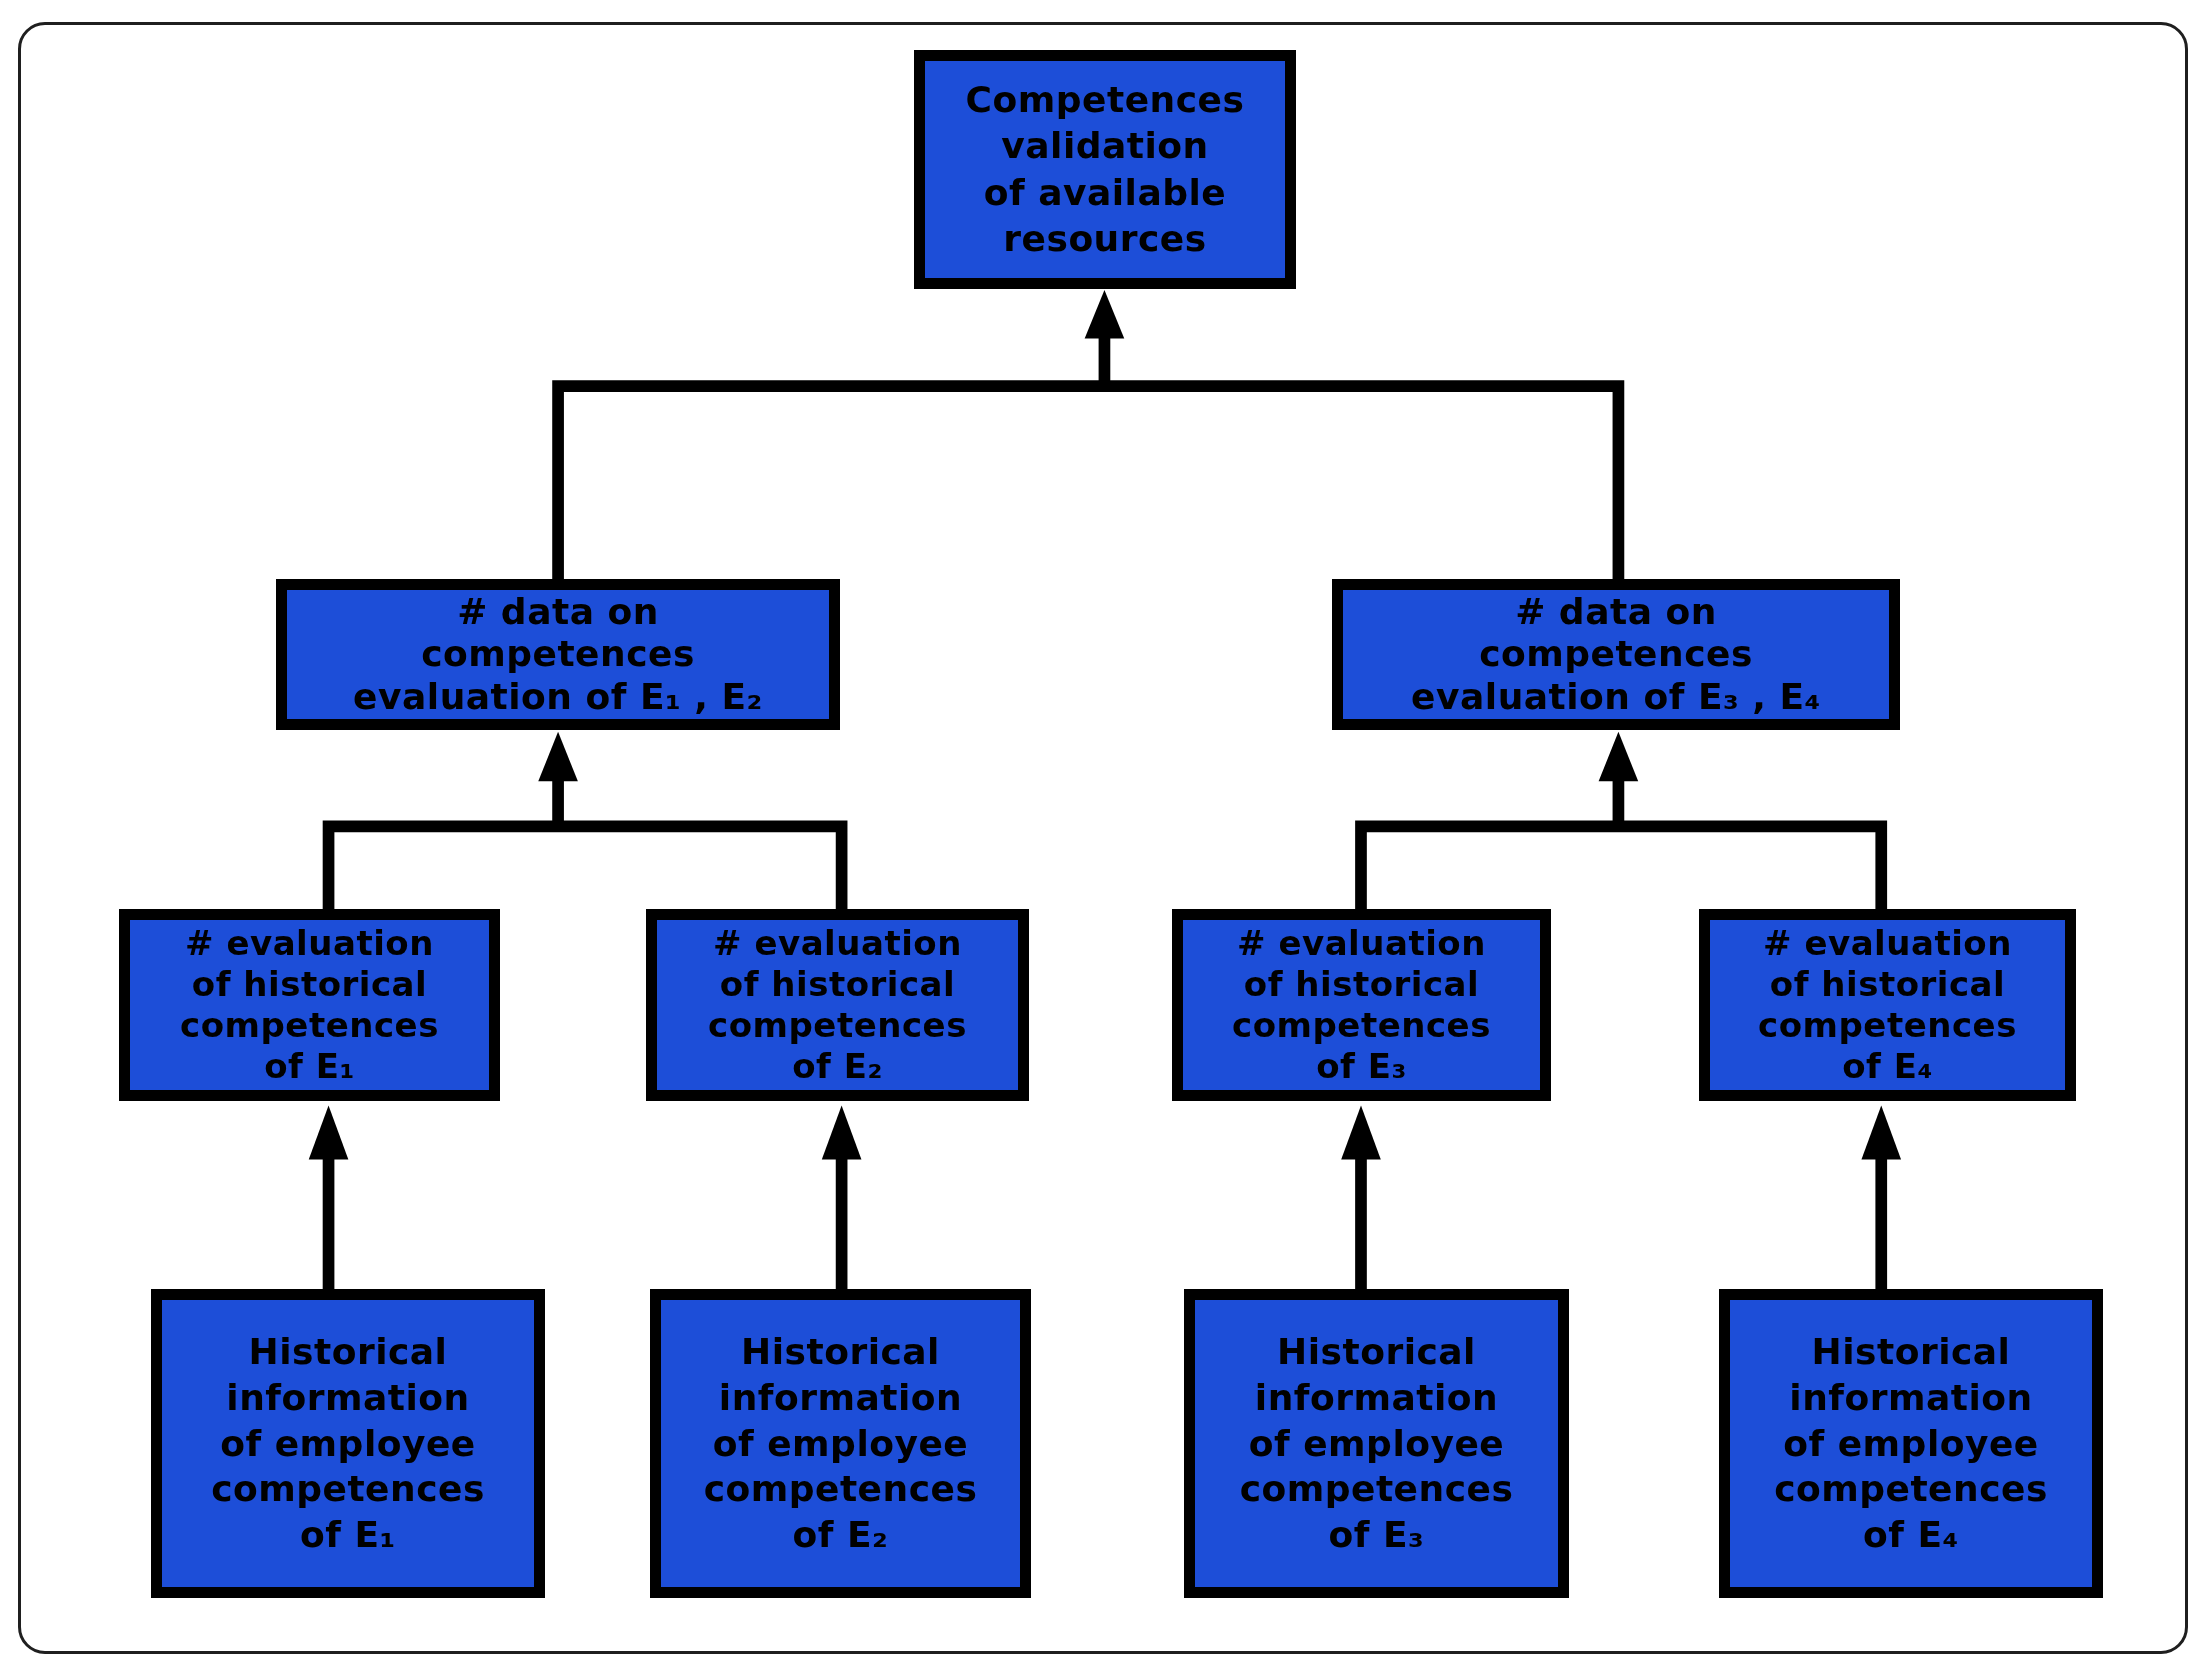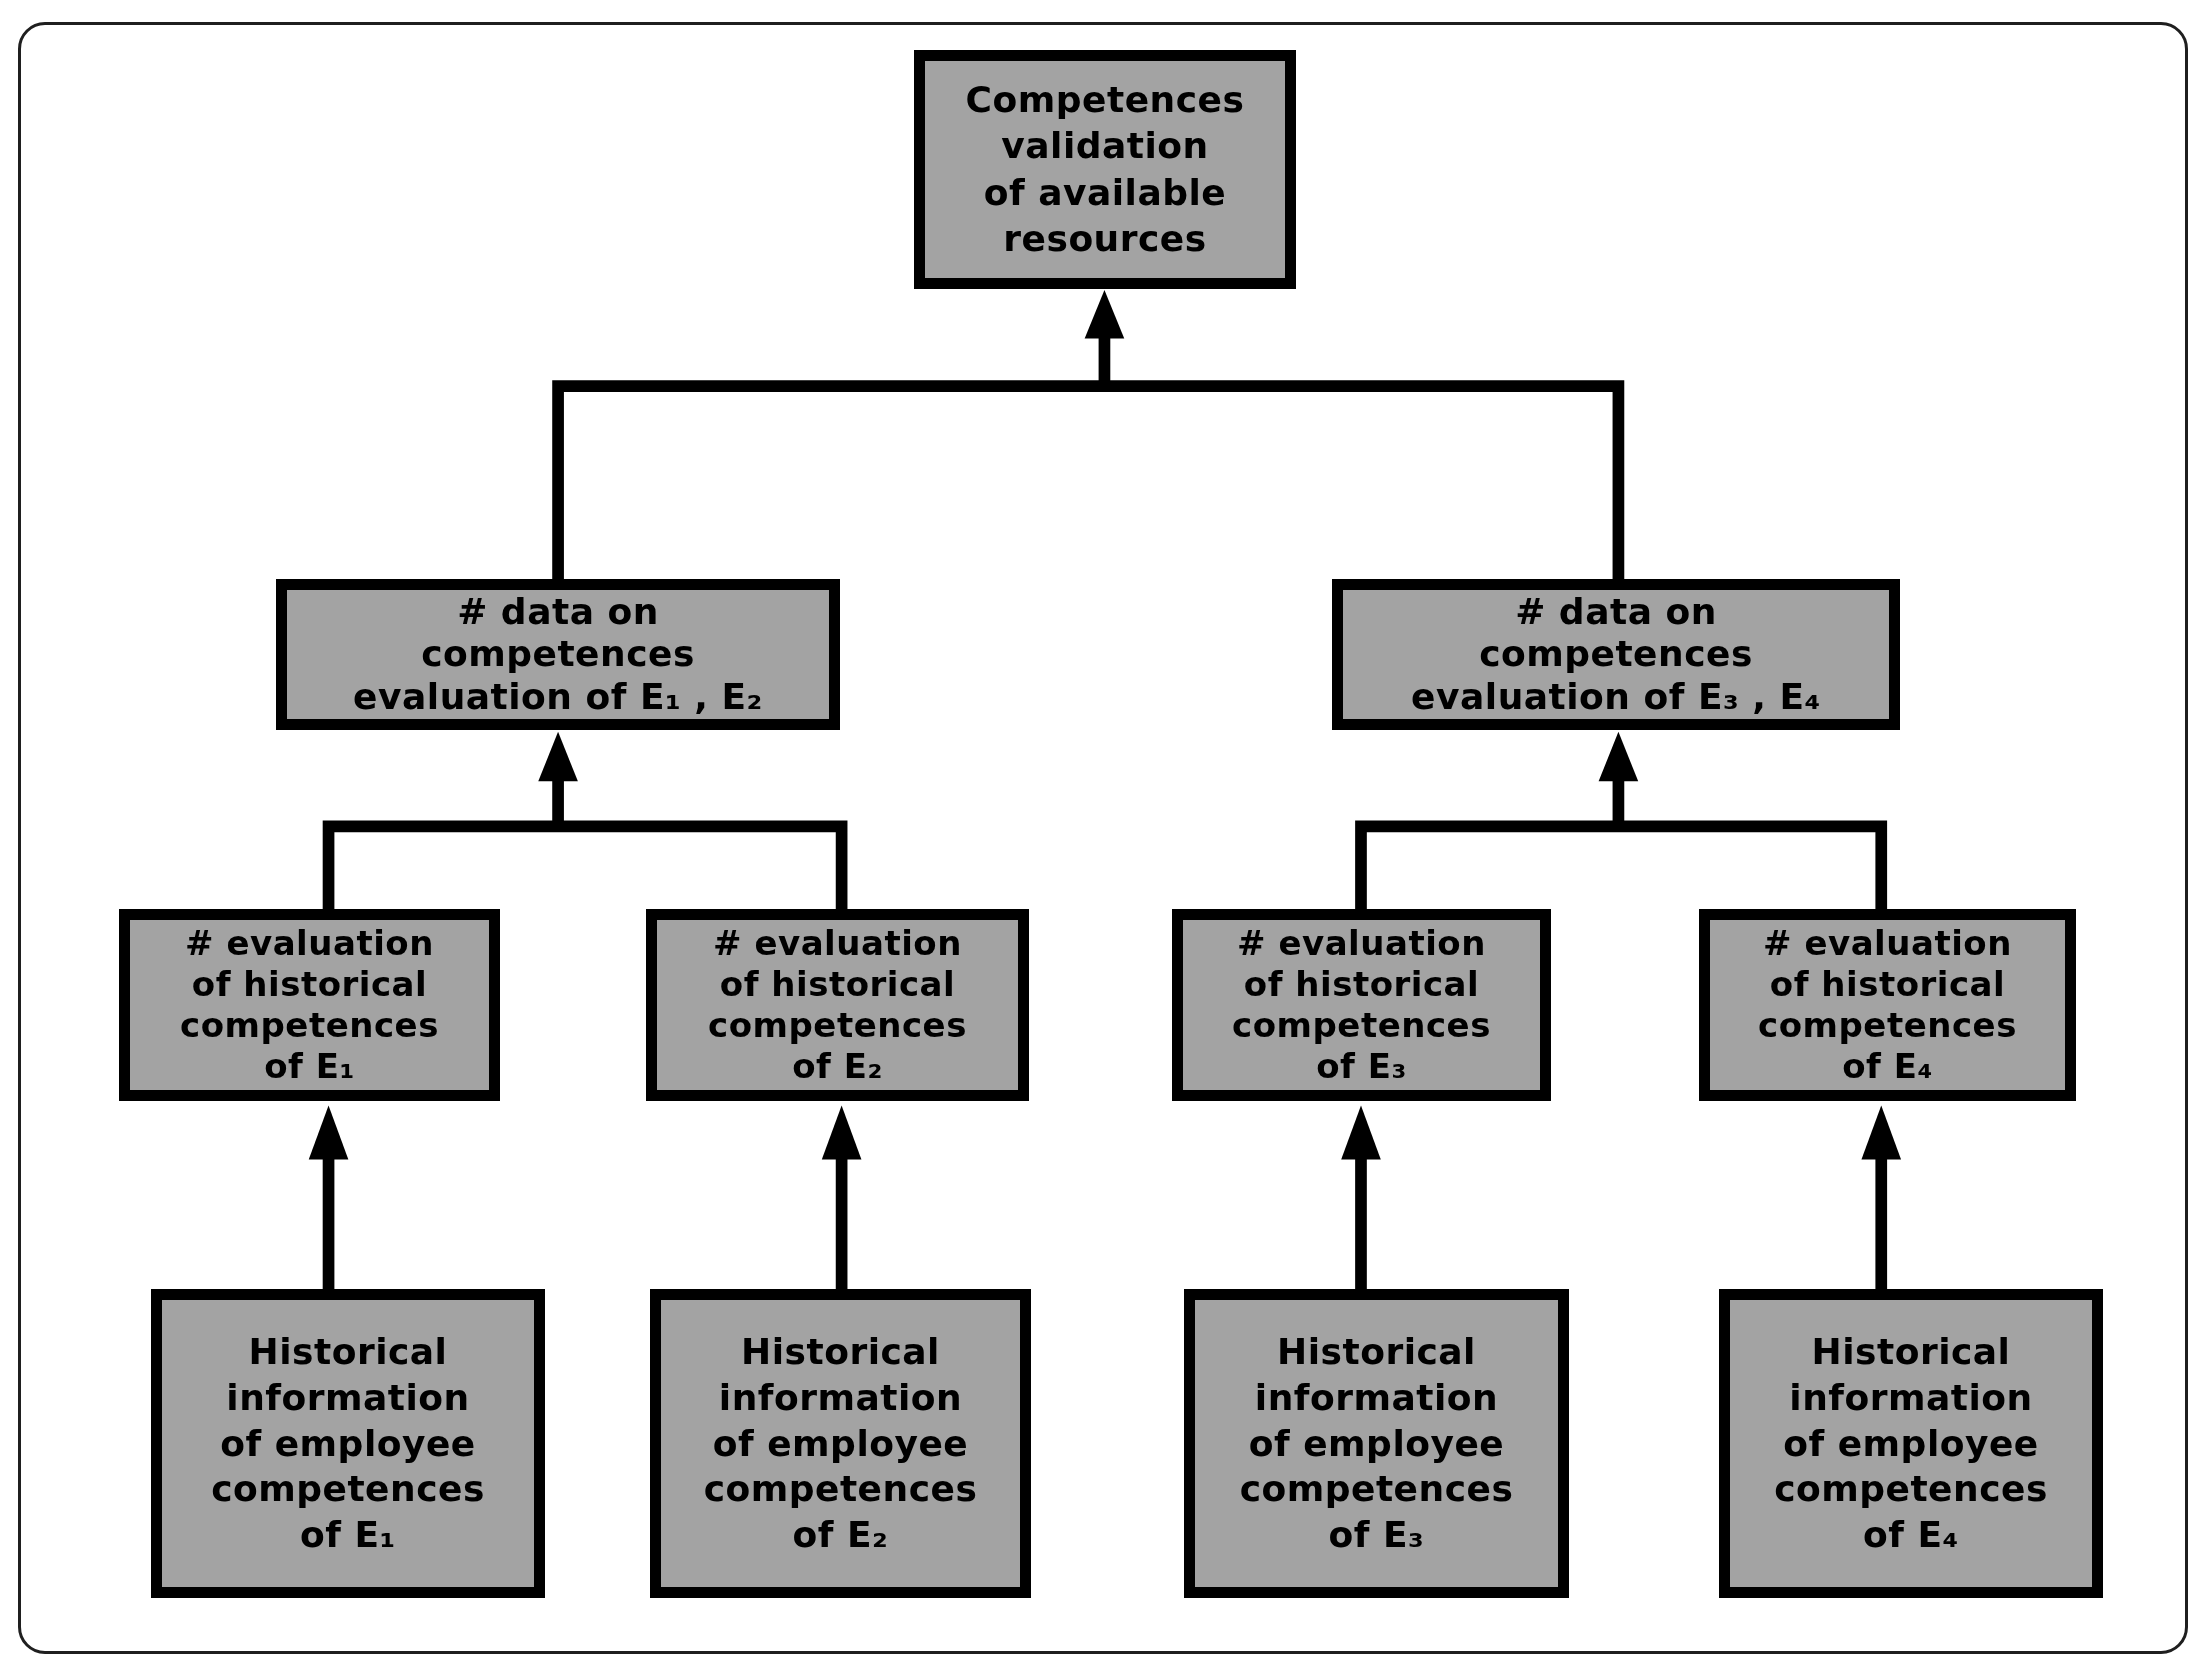--- a/index.html
+++ b/index.html
@@ -40,21 +40,21 @@
     fill: none;
   }
   .connectors polygon {
     fill: #000000;
     stroke: none;
   }
   .node {
     position: absolute;
     box-sizing: border-box;
     border: 11.7px solid #000000;
-    background: #a3a3a3;
+    background: #1d4ed8;
     display: flex;
     align-items: center;
     justify-content: center;
     text-align: center;
     font-weight: bold;
     color: #000000;
   }
   .node .label {
     white-space: pre-line;
     letter-spacing: 0.5px;

